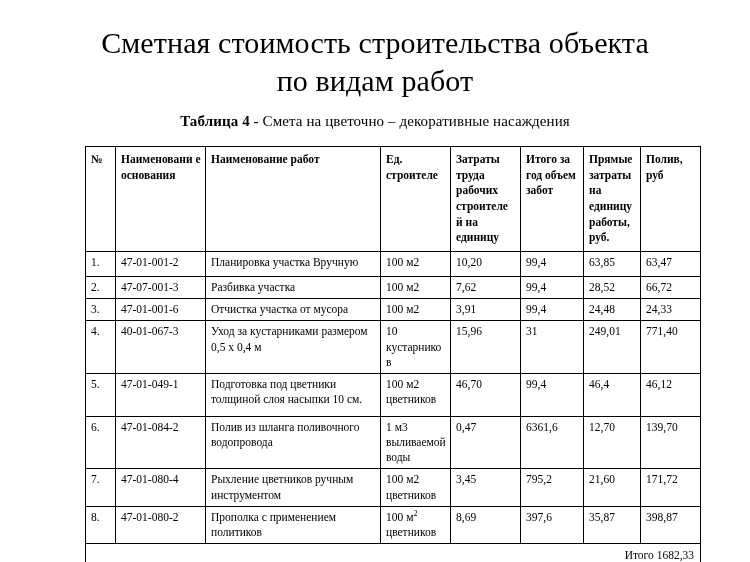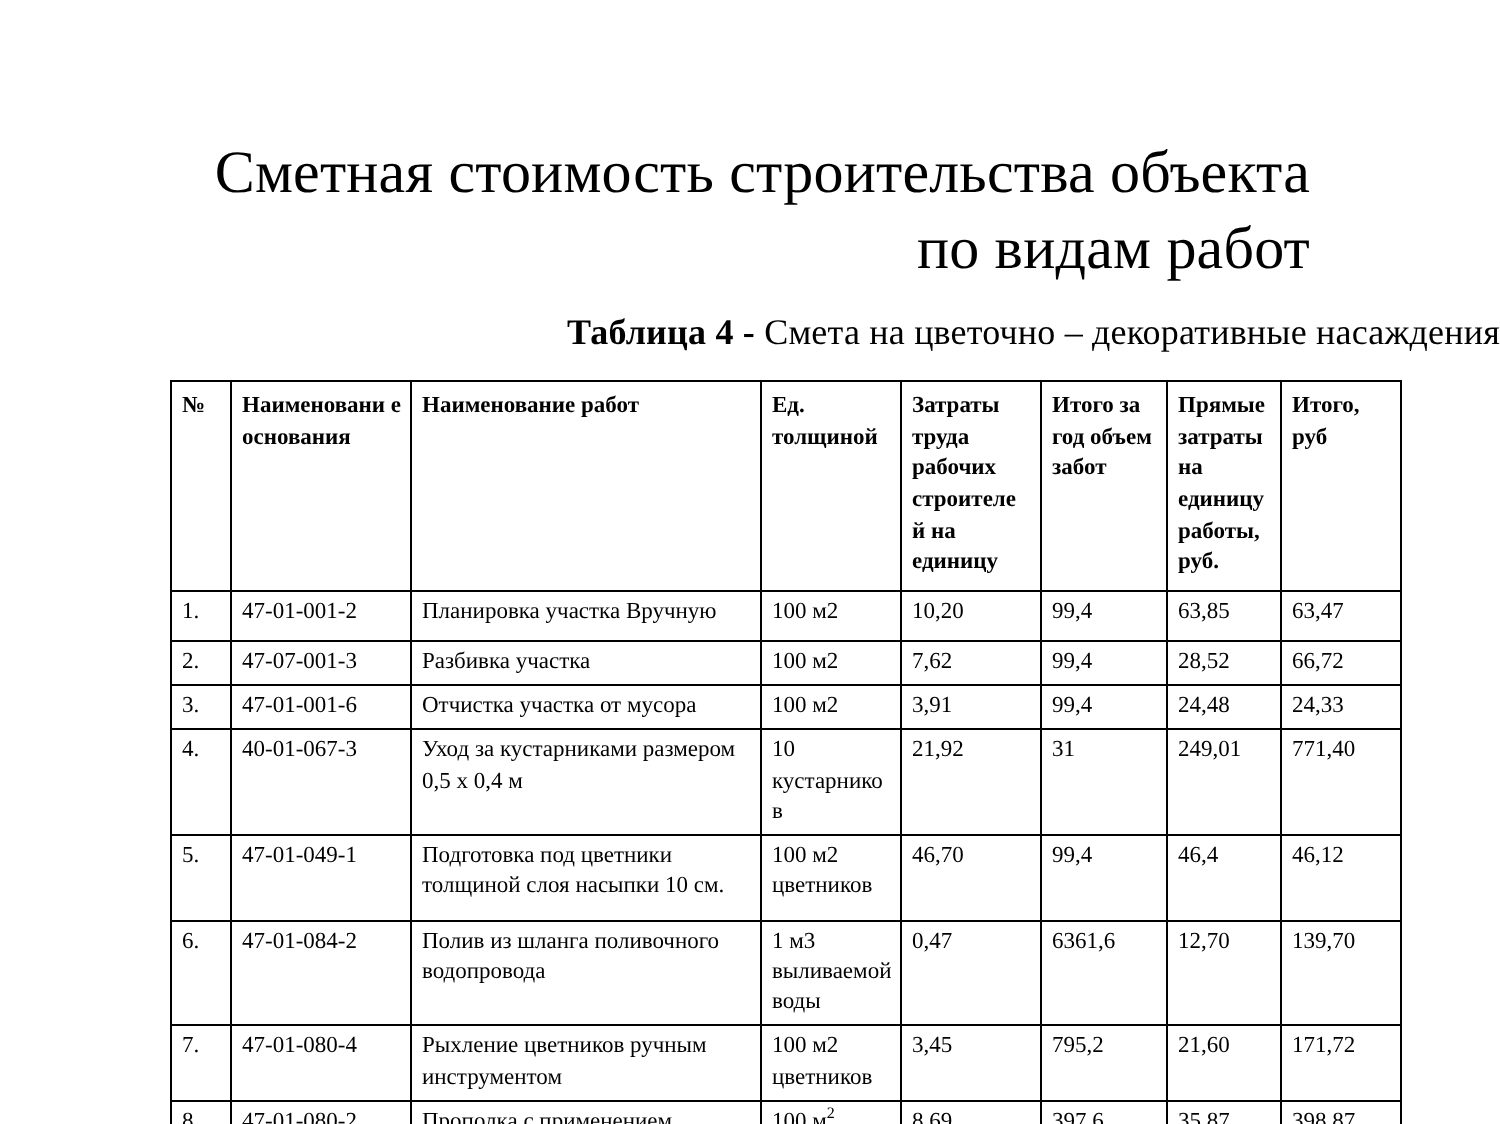--- a/index.html
+++ b/index.html
@@ -20,35 +20,34 @@
   .page {
     position: relative;
     width: 750px;
     height: 562px;
     box-sizing: border-box;
   }
 
   
   .title-block {
     padding-top: 24px;
-    text-align: right;
-    margin-top: 44px;
+    text-align: center;
   }
   .doc-title {
     font-family: "Liberation Serif", "DejaVu Serif", serif;
     font-size: 30px;
     line-height: 1.27;
     font-weight: 400;
     margin: 0 auto;
     width: 560px;
     letter-spacing: 0.1px;
   }
   .doc-subtitle {
     margin: 12px auto 0 auto;
-    font-size: 18px;
+    font-size: 15px;
     line-height: 1.2;
     font-weight: 400;
     letter-spacing: 0.1px;
   }
   .doc-subtitle .strong {
     font-weight: 700;
   }
 
   
   .table-wrap {
@@ -141,25 +140,25 @@
         <col class="c-labor">
         <col class="c-yeartot">
         <col class="c-direct">
         <col class="c-total">
       </colgroup>
       <thead>
         <tr>
           <th>№</th>
           <th>Наименовани е основания</th>
           <th>Наименование работ</th>
-          <th>Ед. толщиной</th>
+          <th>Ед. строителе</th>
           <th>Затраты труда рабочих строителе й на единицу</th>
           <th>Итого за год объем забот</th>
           <th>Прямые затраты на единицу работы, руб.</th>
-          <th>Итого, руб</th>
+          <th>Полив, руб</th>
         </tr>
       </thead>
       <tbody>
         <tr class="data-row h1">
           <td>1.</td>
           <td>47-01-001-2</td>
           <td>Планировка участка Вручную</td>
           <td>100 м2</td>
           <td>10,20</td>
           <td>99,4</td>
@@ -184,21 +183,21 @@
           <td>3,91</td>
           <td>99,4</td>
           <td>24,48</td>
           <td>24,33</td>
         </tr>
         <tr class="data-row h4">
           <td>4.</td>
           <td>40-01-067-3</td>
           <td>Уход за кустарниками размером 0,5 х 0,4 м</td>
           <td>10 кустарников</td>
-          <td>21,92</td>
+          <td>15,96</td>
           <td>31</td>
           <td>249,01</td>
           <td>771,40</td>
         </tr>
         <tr class="data-row h5">
           <td>5.</td>
           <td>47-01-049-1</td>
           <td>Подготовка под цветники толщиной слоя насыпки 10 см.</td>
           <td>100 м2 цветников</td>
           <td>46,70</td>

